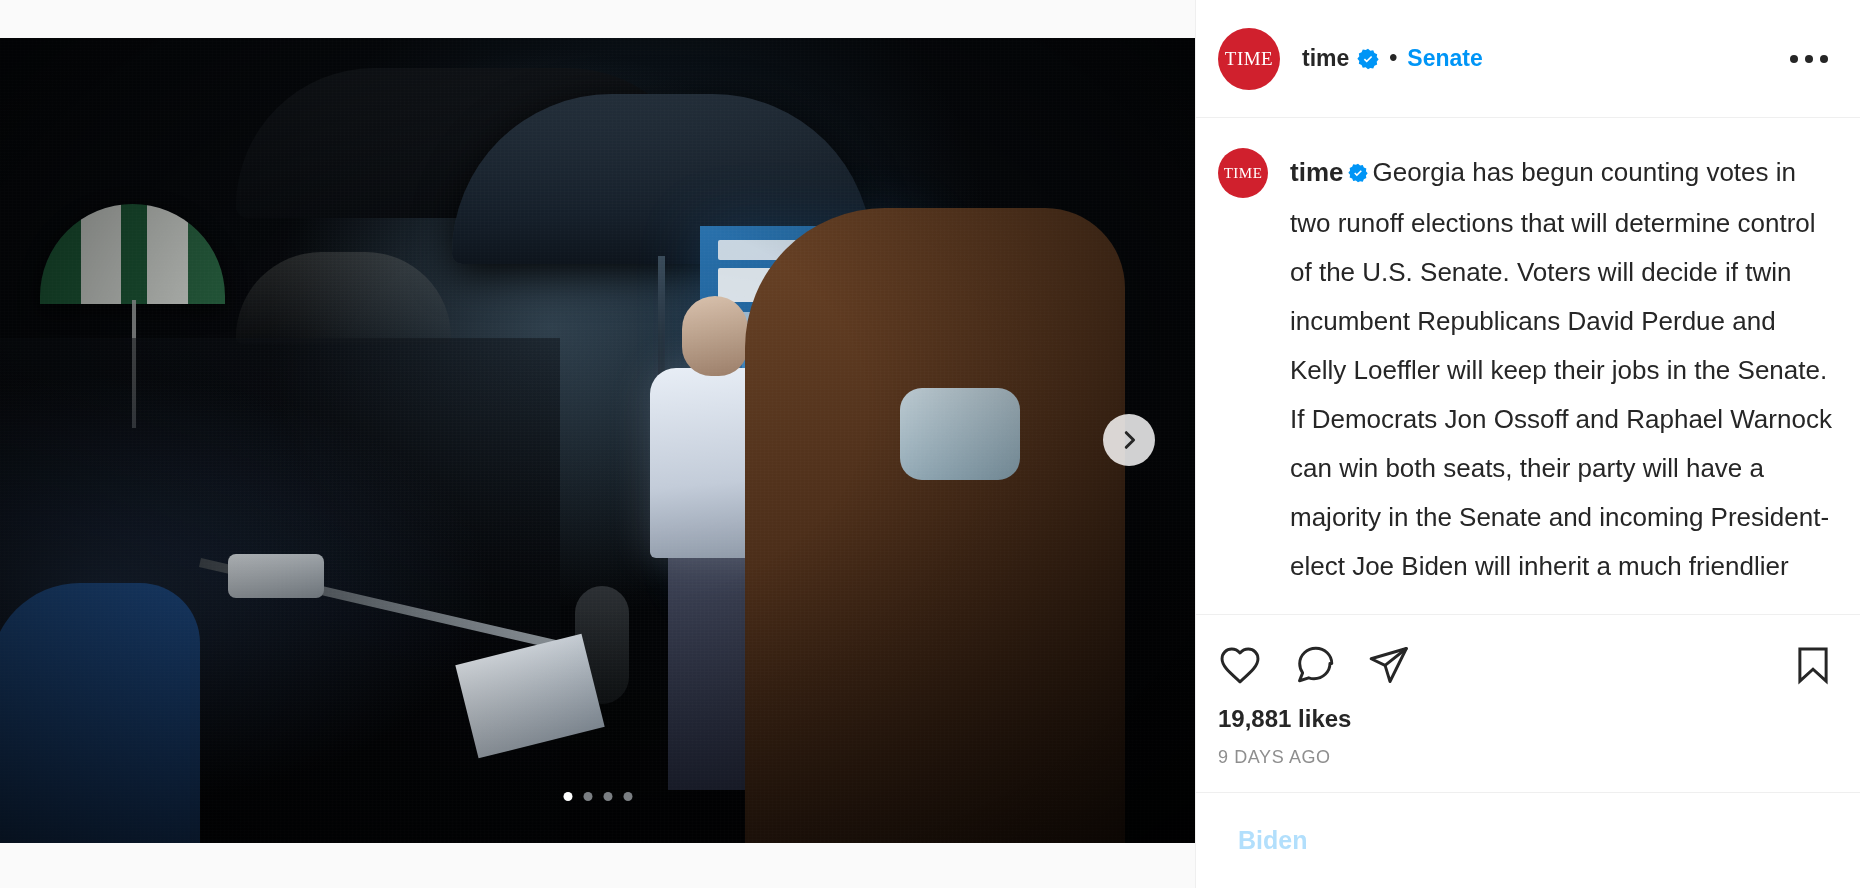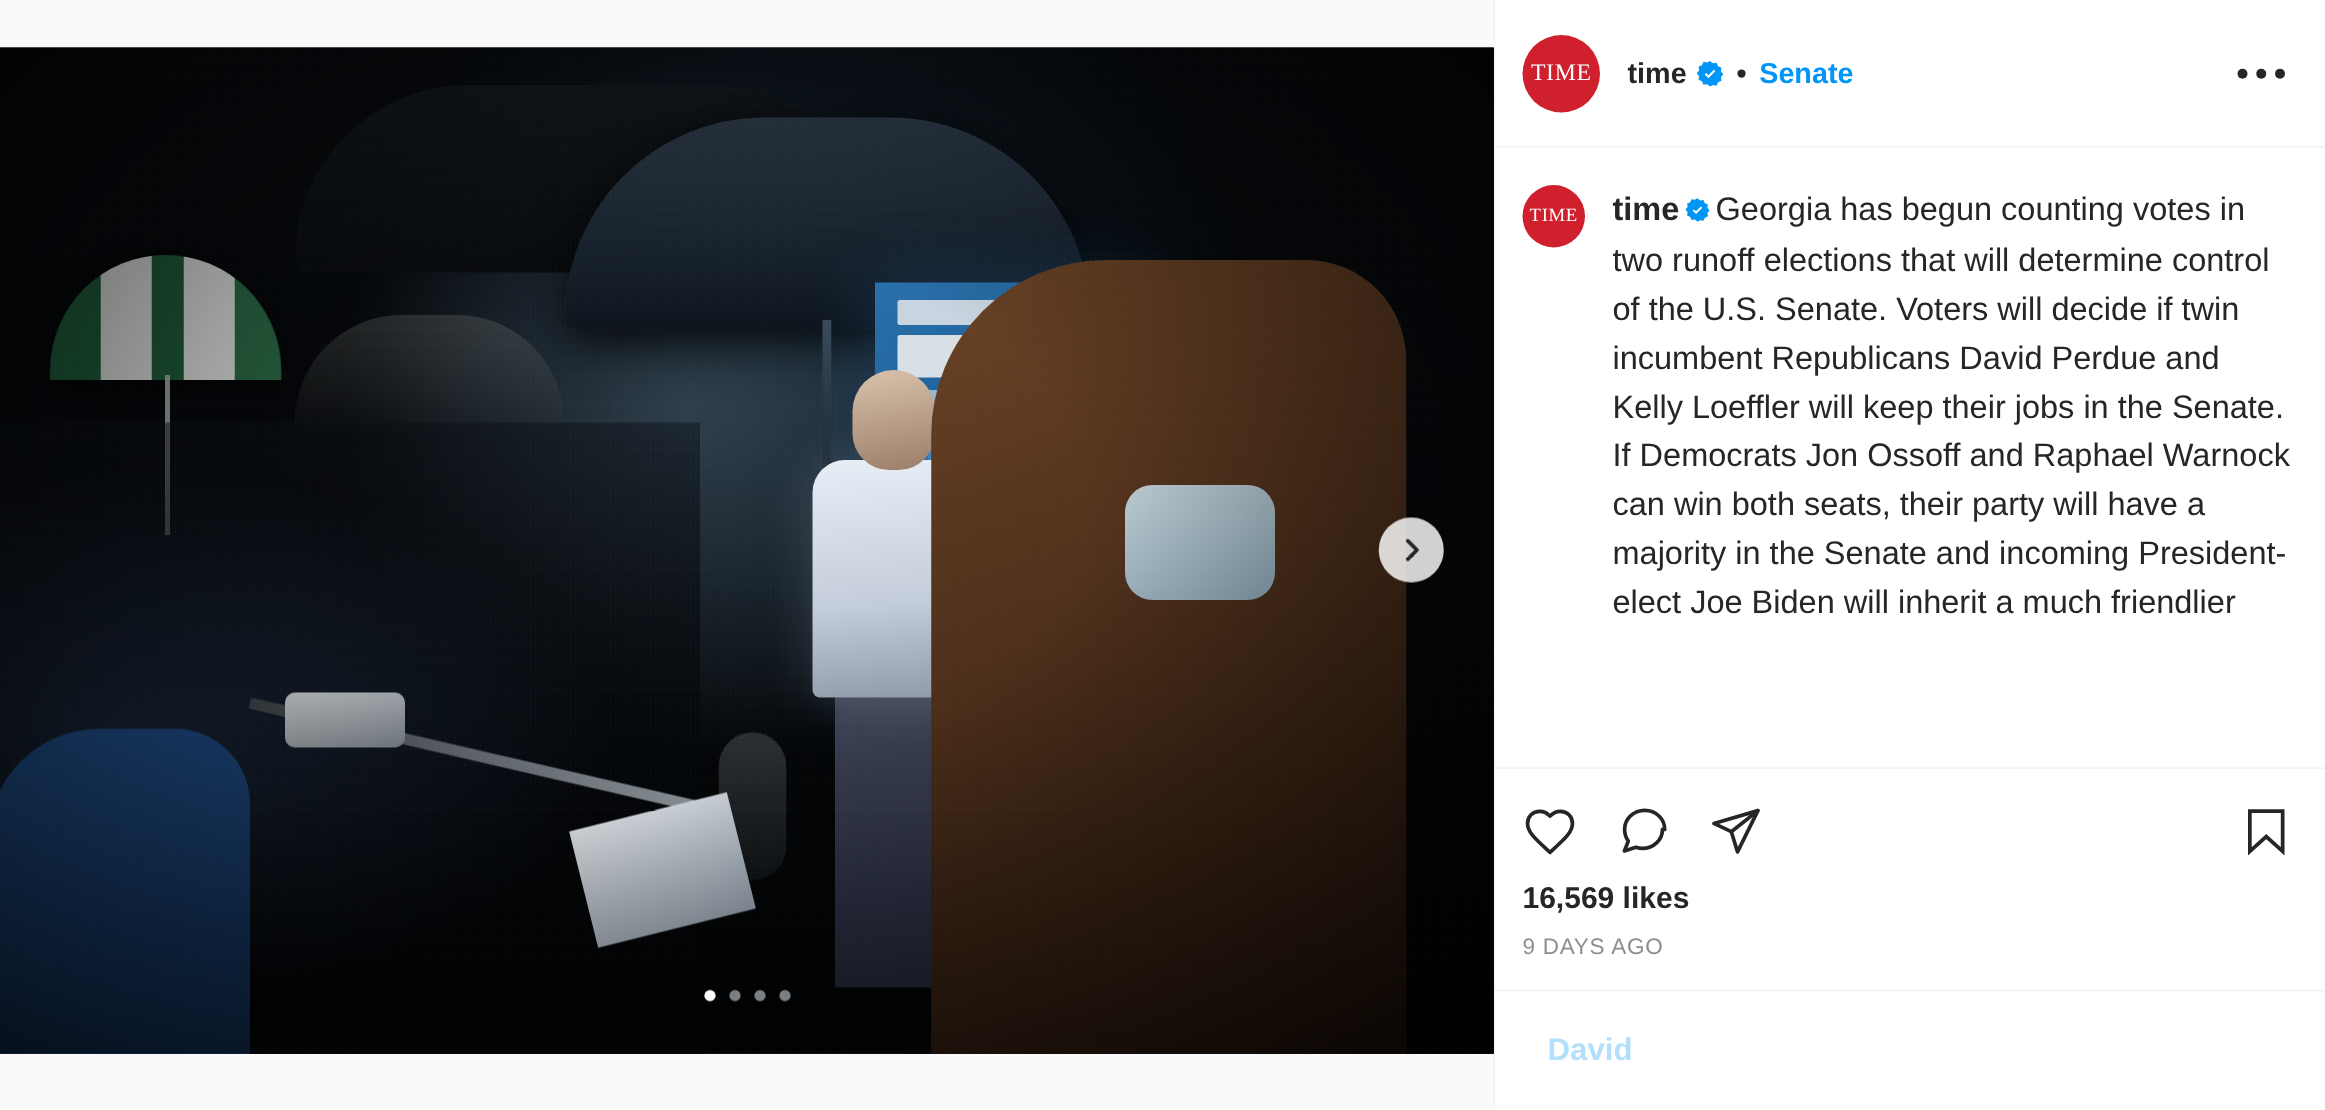--- a/index.html
+++ b/index.html
@@ -277,21 +277,21 @@
     display:flex;
     align-items:flex-start;
   }
   .caption-body {
     margin-left:22px;
     flex:1 1 auto;
     min-width:0;
   }
   .caption-text {
     font-size:26px;
-    line-height:39px;
+    line-height:49px;
     color:#262626;
     word-wrap:break-word;
   }
   .caption-text .cap-user {
     font-weight:bold; color:#262626;
   }
   .caption-text .vbadge {
     display:inline-block;
     vertical-align:-2px;
     margin:0 4px 0 5px;
@@ -456,22 +456,22 @@
             <polygon points="22 3 2.8 8.6 10.4 12.2 13.1 21"></polygon>
             <line x1="22" y1="3" x2="10.4" y2="12.2"></line>
           </svg>
         </span>
         <span class="icon save">
           <svg width="42" height="42" viewBox="0 0 24 24" fill="none" stroke="#262626" stroke-width="1.7" stroke-linecap="square" stroke-linejoin="miter">
             <polygon points="4.5 2.8 19.5 2.8 19.5 21.2 12 14.4 4.5 21.2"></polygon>
           </svg>
         </span>
       </div>
-      <div class="likes">16,569 likes</div>
+      <div class="likes">19,881 likes</div>
       <div class="timestamp">9 DAYS AGO</div>
     </div>
 
     <div class="comment-bar">
-      <span class="post-btn">David</span>
+      <span class="post-btn">Biden</span>
     </div>
 
   </div>
 </div>
 
 </body></html>

